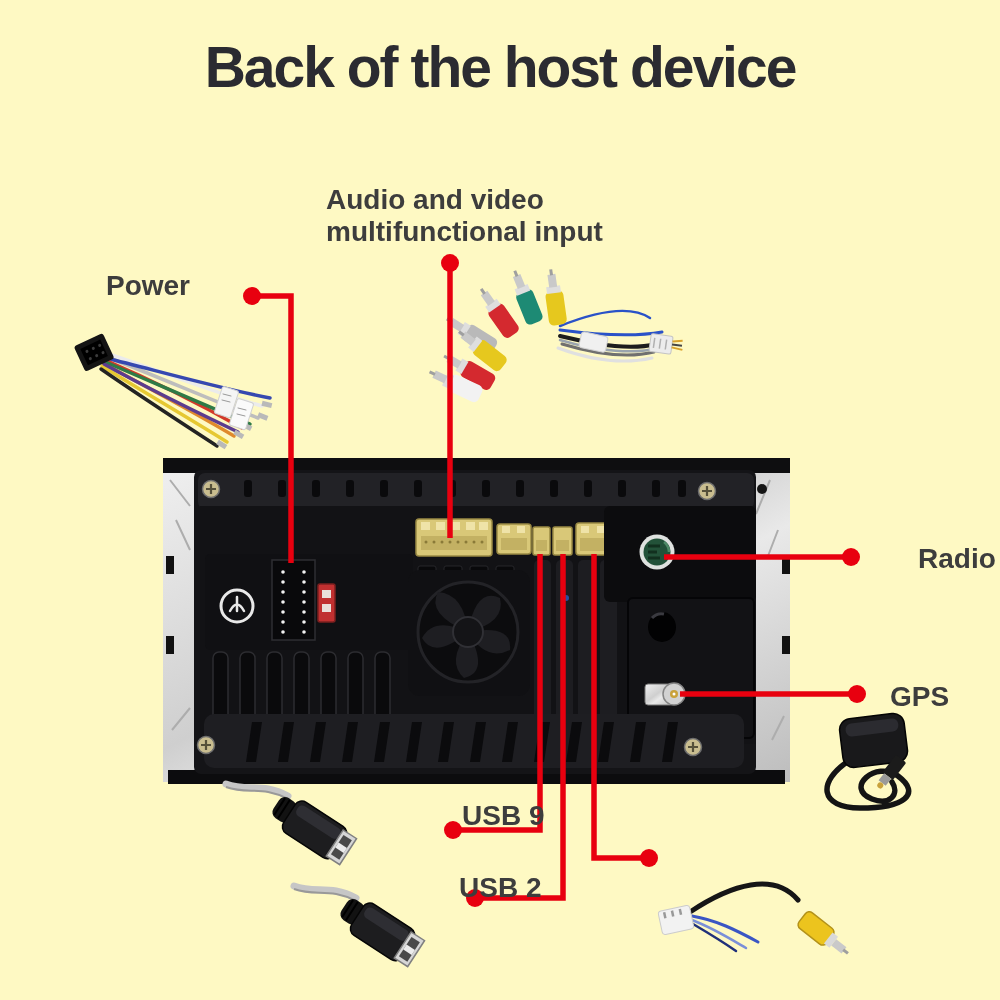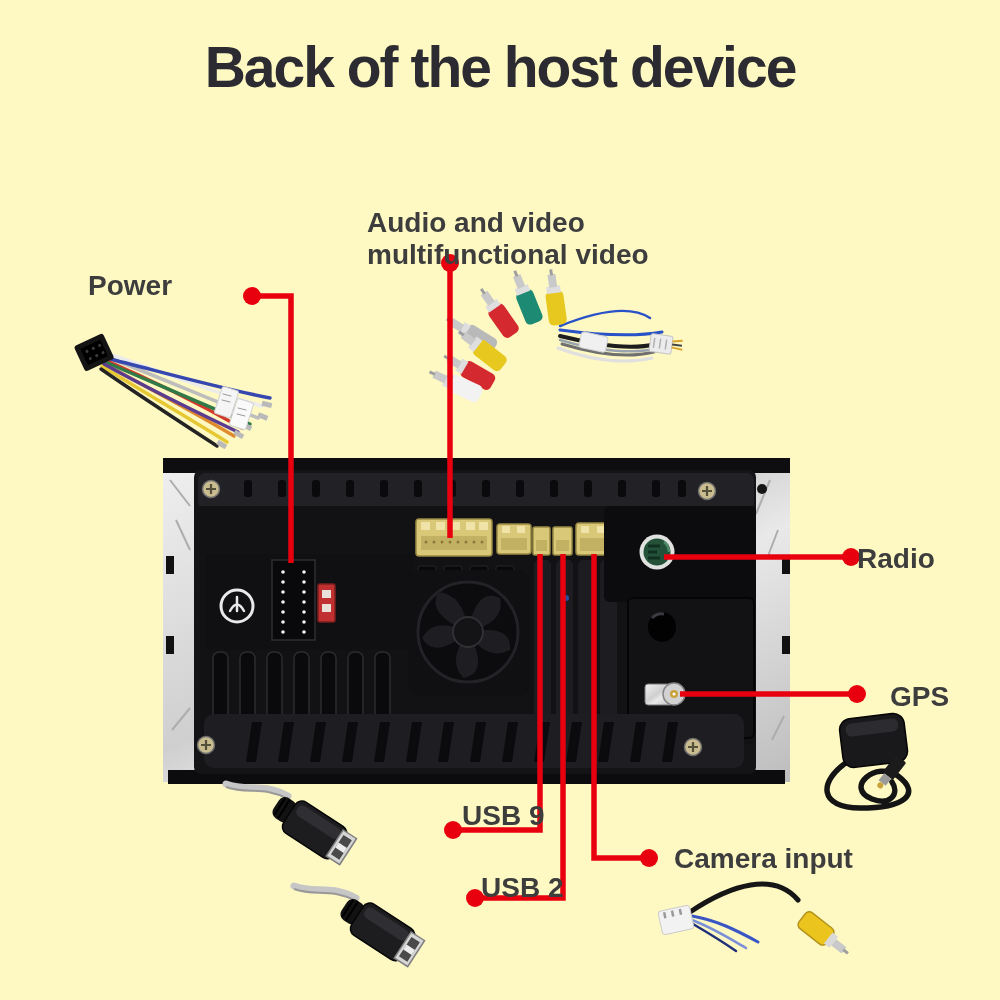--- a/index.html
+++ b/index.html
@@ -1,26 +1,26 @@
 <!DOCTYPE html>
 <html><head>
 <meta charset="utf-8">
 <style>
   html,body{margin:0;padding:0;background:#ffffff;font-family:"Liberation Sans",sans-serif;}
   #canvas{position:relative;width:1000px;height:1000px;background:#fef9c3;overflow:hidden;}
   .abs{position:absolute;}
   #title{left:0;top:34px;width:1000px;text-align:center;font-size:57px;font-weight:800;
          letter-spacing:-2px;color:#2b2b31;}
   .callout-label{font-weight:700;font-size:28px;color:#3d3d3d;line-height:32px;white-space:nowrap;}
-  #lbl-audio{left:326px;top:207px;text-align:left;margin-left:41px;}
-  #lbl-power{left:88px;top:270px;width:146px;text-align:left;}
-  #lbl-radio{left:857px;top:543px;text-align:center;}
+  #lbl-audio{left:326px;top:184px;text-align:left;}
+  #lbl-power{left:75px;top:270px;width:146px;text-align:center;}
+  #lbl-radio{left:918px;top:543px;text-align:center;}
   #lbl-gps{left:890px;top:681px;}
   #lbl-usb1{left:462px;top:800px;}
-  #lbl-usb2{left:481px;top:872px;}
+  #lbl-usb2{left:459px;top:872px;}
   #lbl-camera{left:674px;top:843px;}
   svg{display:block;}
   #scene,#callouts{left:0;top:0;}
   #callouts{pointer-events:none;}
 </style>
 </head>
 <body>
 
 <div id="canvas">
 
@@ -358,29 +358,28 @@
       <circle cx="453" cy="830" r="9"></circle>
       <circle cx="475" cy="898" r="9"></circle>
       <circle cx="649" cy="858" r="9"></circle>
     </g>
   </svg>
 
   <div id="title" class="abs">Back of the host device</div>
 
   <div id="lbl-audio" class="abs callout-label">
     <div>Audio and video</div>
-    <div>multifunctional video</div>
+    <div>multifunctional input</div>
   </div>
 
   <div id="lbl-power" class="abs callout-label">
     <div>Power</div>
   </div>
 
   <div id="lbl-radio" class="abs callout-label">Radio</div>
 
   <div id="lbl-gps" class="abs callout-label">GPS</div>
 
   <div id="lbl-usb1" class="abs callout-label">USB 9</div>
 
   <div id="lbl-usb2" class="abs callout-label">USB 2</div>
 
-  <div id="lbl-camera" class="abs callout-label">Camera input</div>
 </div>
 
 </body></html>

